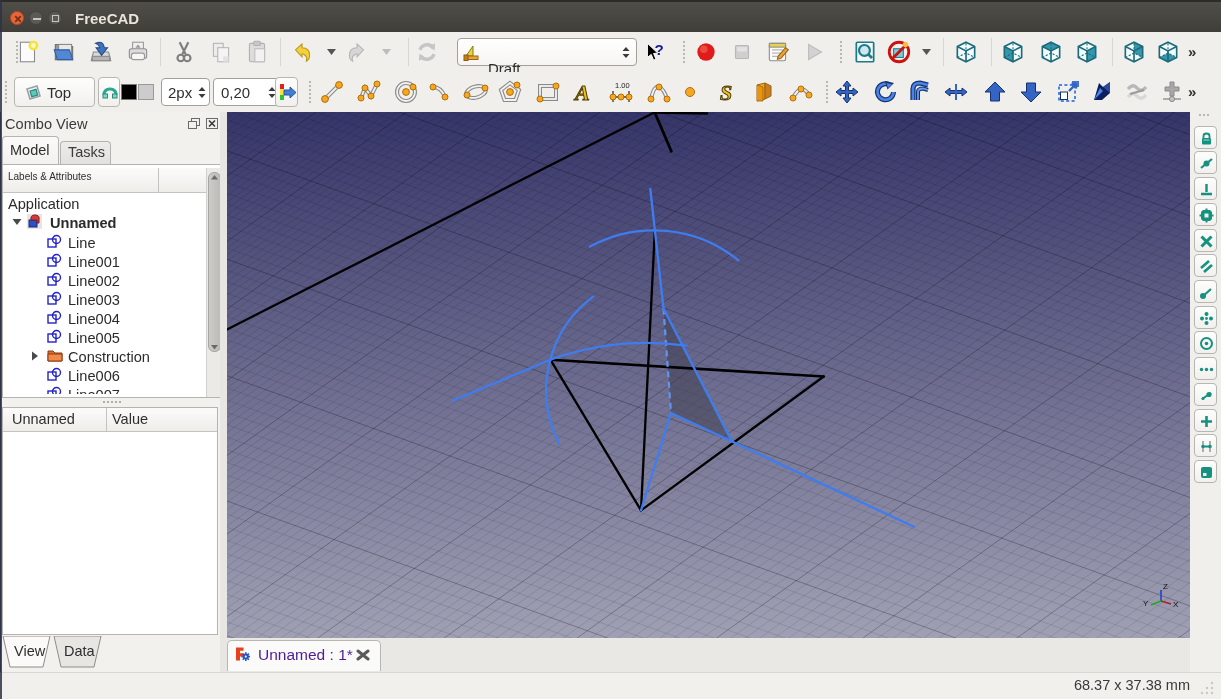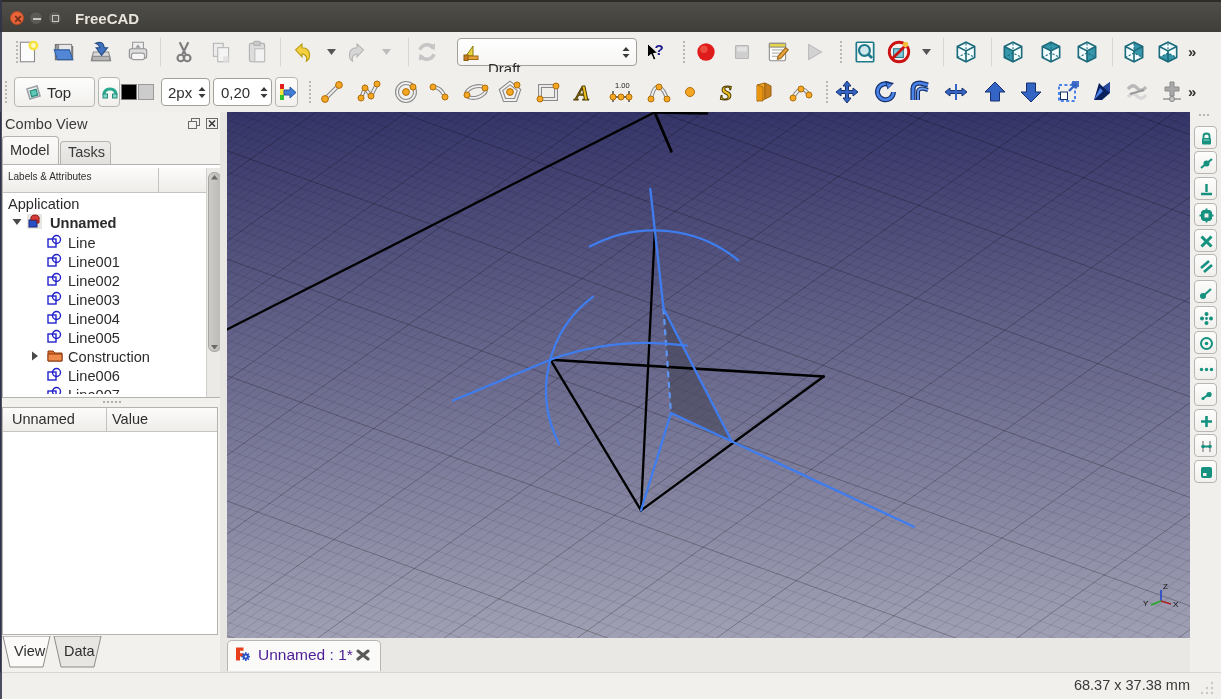--- a/index.html
+++ b/index.html
@@ -256,21 +256,21 @@
   </div>
 <div class="abs" style="left:121px;top:84px;width:16px;height:16px;background:#000;border:1px solid #777;"></div>
 <div class="abs" style="left:138px;top:84px;width:16px;height:16px;background:#ccc;border:1px solid #999;"></div>
 <div class="abs" style="left:161px;top:78px;width:49px;height:28px;background:#fff;border:1px solid #a39f9a;border-radius:4px;">
 <div class="abs" style="left:6px;top:5px;font-size:15px;color:#2e2e2e;">2px</div>
 <svg class="abs" style="right:3px;top:7px;" width="8" height="13">
       <path d="M0.5 5 L7.5 5 L4 1 Z" fill="#3a3a3a"></path>
       <path d="M0.5 8 L7.5 8 L4 12 Z" fill="#3a3a3a"></path>
     </svg>
   </div>
-<div class="abs" style="left:213px;top:78px;width:59px;height:28px;background:#fff;border:1px solid #a39f9a;border-radius:4px;">
+<div class="abs" style="left:213px;top:78px;width:67px;height:28px;background:#fff;border:1px solid #a39f9a;border-radius:4px;">
 <div class="abs" style="left:7px;top:5px;font-size:15px;color:#2e2e2e;">0,20</div>
 <svg class="abs" style="right:3px;top:7px;" width="8" height="13">
       <path d="M0.5 5 L7.5 5 L4 1 Z" fill="#3a3a3a"></path>
       <path d="M0.5 8 L7.5 8 L4 12 Z" fill="#3a3a3a"></path>
     </svg>
   </div>
 <div class="btn" style="left:275px;top:77px;width:23px;height:30px;">
 <svg class="abs" style="left:3px;top:5px;" width="18" height="19" viewBox="0 0 18 19">
       <rect x="1" y="1" width="4" height="5" fill="#e02020"></rect>
       <rect x="1" y="6" width="4" height="6" fill="#f5e23d"></rect>

